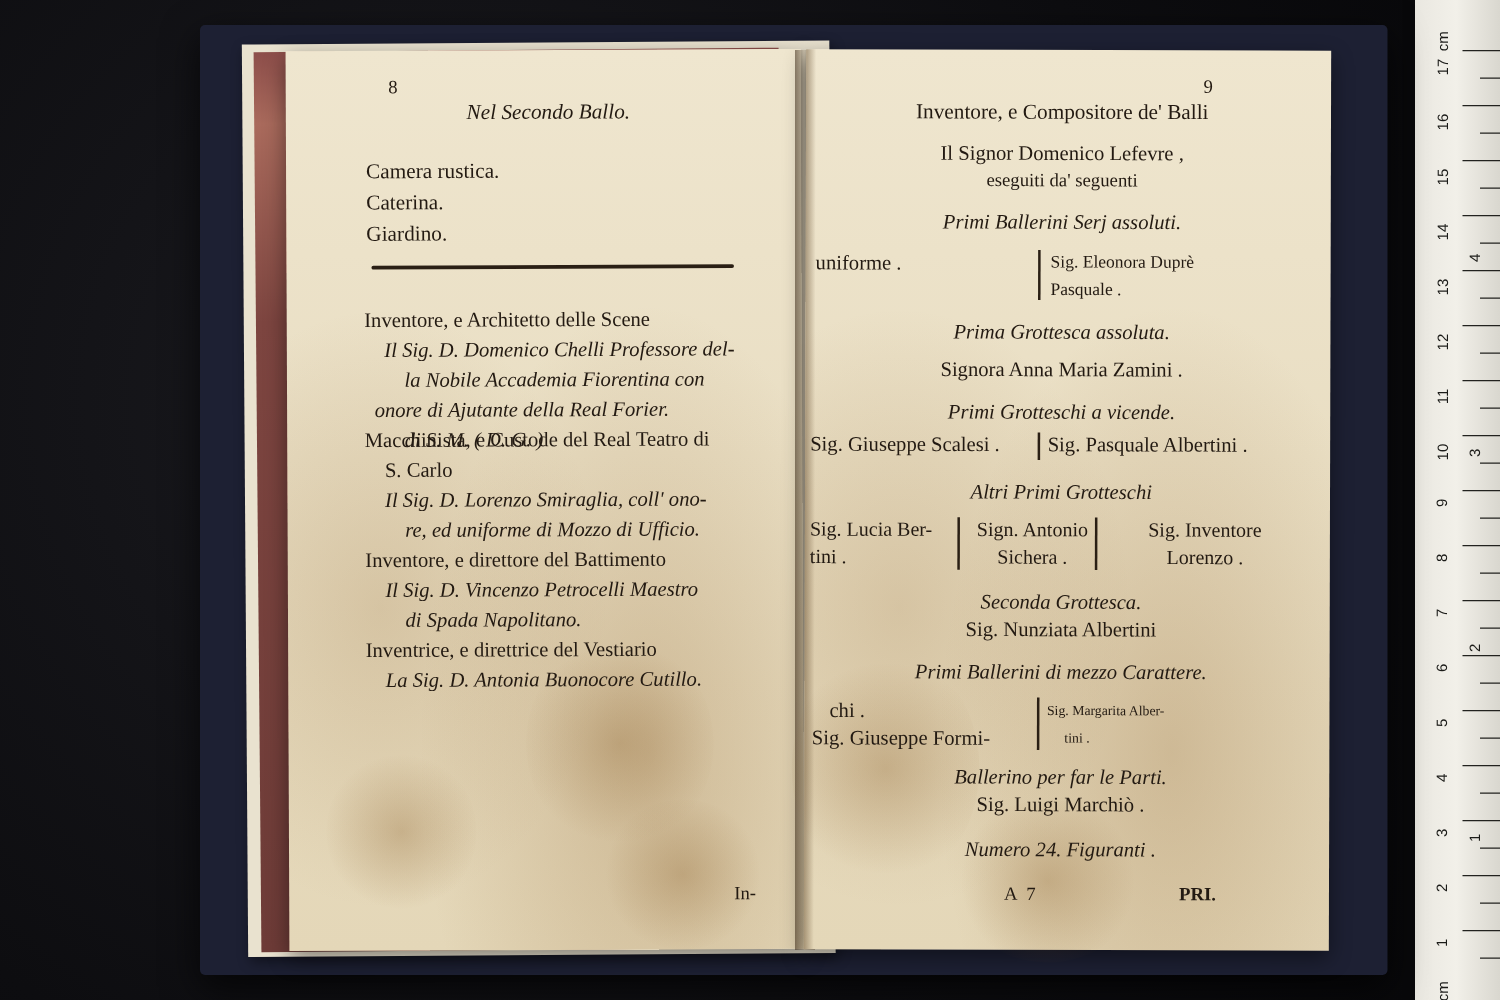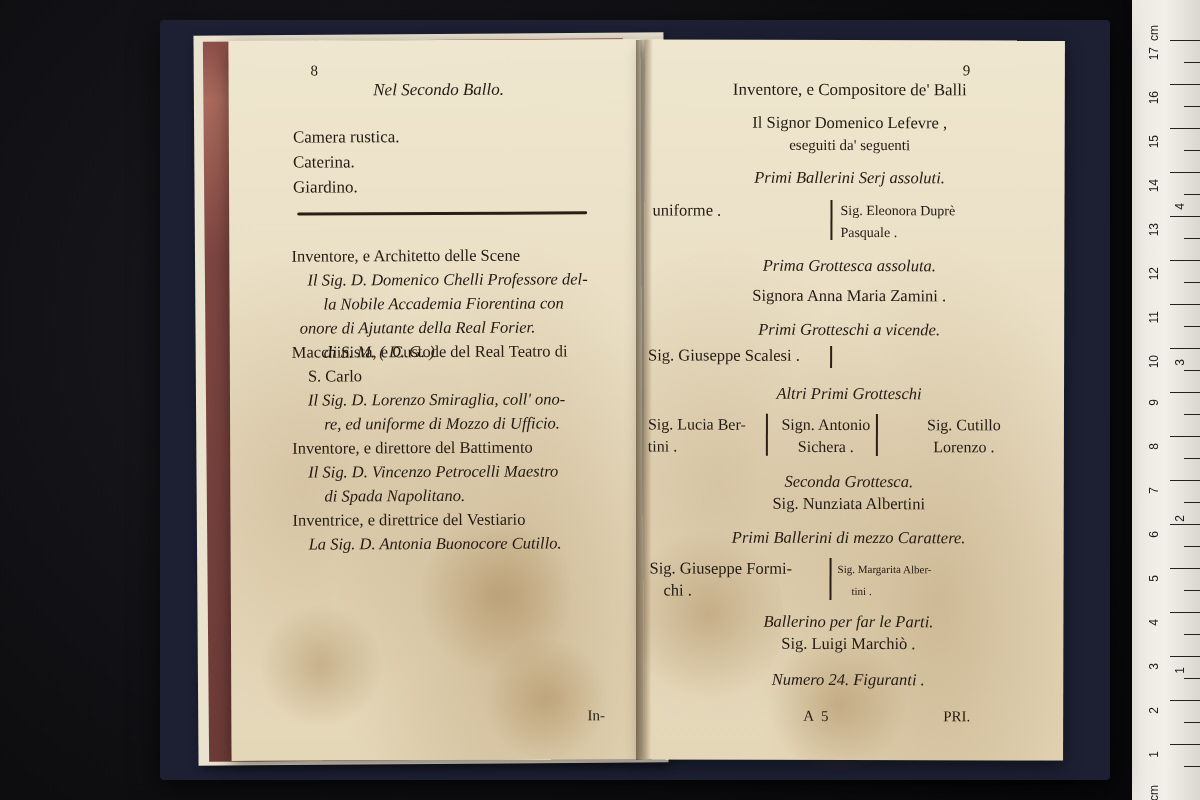--- a/index.html
+++ b/index.html
@@ -223,53 +223,54 @@
         <span class="ln">Sig. Eleonora Duprè</span>
         <span class="ln">Pasquale .</span>
       </div>
 
       <div class="tb center it" style="left:10px;top:216px;width:390px;font-size:16.5px;">Prima Grottesca assoluta.</div>
       <div class="tb center" style="left:10px;top:246px;width:390px;font-size:16.5px;">Signora Anna Maria Zamini .</div>
 
       <div class="tb center it" style="left:10px;top:280px;width:390px;font-size:16.5px;">Primi Grotteschi a vicende.</div>
       <div class="colrule" style="left:186px;top:306px;height:22px;"></div>
       <div class="tb" style="left:4px;top:306px;width:182px;font-size:16.5px;">Sig. Giuseppe Scalesi .</div>
+      <div class="tb" style="left:194px;top:306px;width:210px;font-size:16.5px;">Sig. Pasquale Albertini .</div>
 
       <div class="tb center it" style="left:10px;top:344px;width:390px;font-size:16.5px;">Altri Primi Grotteschi</div>
       <div class="colrule" style="left:122px;top:374px;height:42px;"></div>
       <div class="colrule" style="left:232px;top:374px;height:42px;"></div>
       <div class="tb" style="left:4px;top:374px;width:116px;font-size:16px;line-height:22px;">
         <span class="ln">Sig. Lucia Ber-</span>
         <span class="ln">tini .</span>
       </div>
       <div class="tb" style="left:130px;top:374px;width:104px;font-size:16px;line-height:22px;text-align:center;">
         <span class="ln">Sign. Antonio</span>
         <span class="ln">Sichera .</span>
       </div>
       <div class="tb" style="left:240px;top:374px;width:160px;font-size:16px;line-height:22px;text-align:center;">
-        <span class="ln">Sig. Cutillo</span>
+        <span class="ln">Sig. Inventore</span>
         <span class="ln">Lorenzo .</span>
       </div>
 
       <div class="tb center it" style="left:10px;top:432px;width:390px;font-size:16.5px;">Seconda Grottesca.</div>
       <div class="tb center" style="left:10px;top:454px;width:390px;font-size:16.5px;">Sig. Nunziata Albertini</div>
 
       <div class="tb center it" style="left:10px;top:488px;width:390px;font-size:16.5px;">Primi Ballerini di mezzo Carattere.</div>
       <div class="colrule" style="left:186px;top:518px;height:42px;"></div>
       <div class="tb" style="left:6px;top:518px;width:178px;font-size:16.5px;line-height:22px;">
+        <span class="ln" style="padding-left:14px;">chi .</span>
         <span class="ln">Sig. Giuseppe Formi-</span>
-        <span class="ln" style="padding-left:14px;">chi .</span>
       </div>
       <div class="tb" style="left:194px;top:518px;width:210px;font-size:11px;line-height:22px;">
         <span class="ln">Sig. Margarita Alber-</span>
         <span class="ln" style="padding-left:14px;">tini .</span>
       </div>
 
       <div class="tb center it" style="left:10px;top:572px;width:390px;font-size:16.5px;">Ballerino per far le Parti.</div>
       <div class="tb center" style="left:10px;top:594px;width:390px;font-size:16.5px;">Sig. Luigi Marchiò .</div>
 
       <div class="tb center it" style="left:10px;top:630px;width:390px;font-size:16.5px;">Numero 24. Figuranti .</div>
 
-      <div class="pgfoot" style="left:160px;top:668px;letter-spacing:2px;">A  5</div>
-      <div class="pgfoot" style="left:300px;top:668px;">PRI.</div>
+      <div class="pgfoot" style="left:160px;top:668px;letter-spacing:2px;">A  7</div>
+      <div class="pgfoot" style="left:300px;top:668px;font-weight:bold;">PRI.</div>
     </div>
   </div>
 </div>
 
 </body></html>

